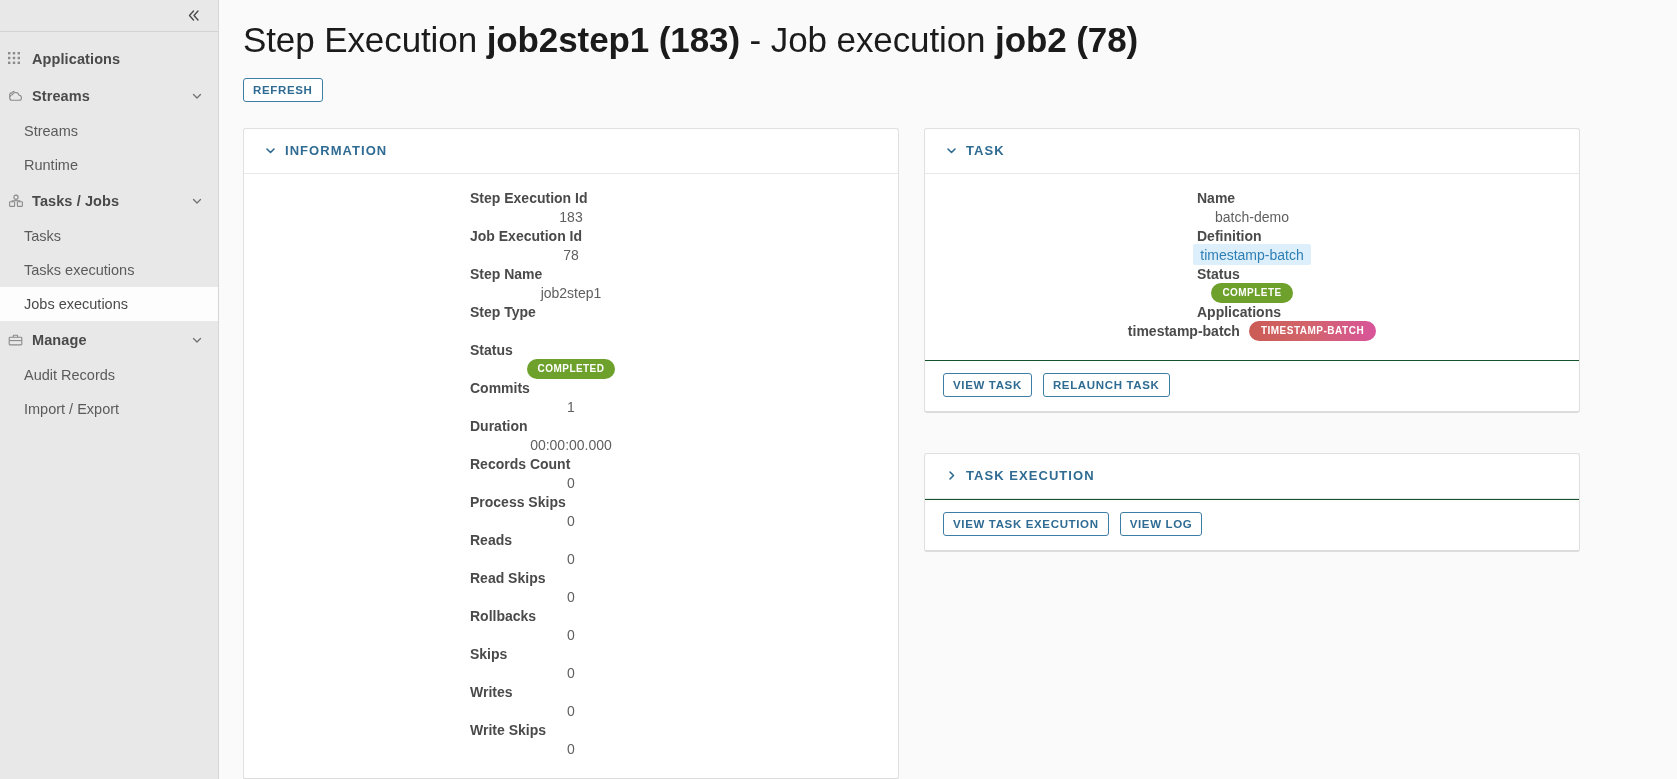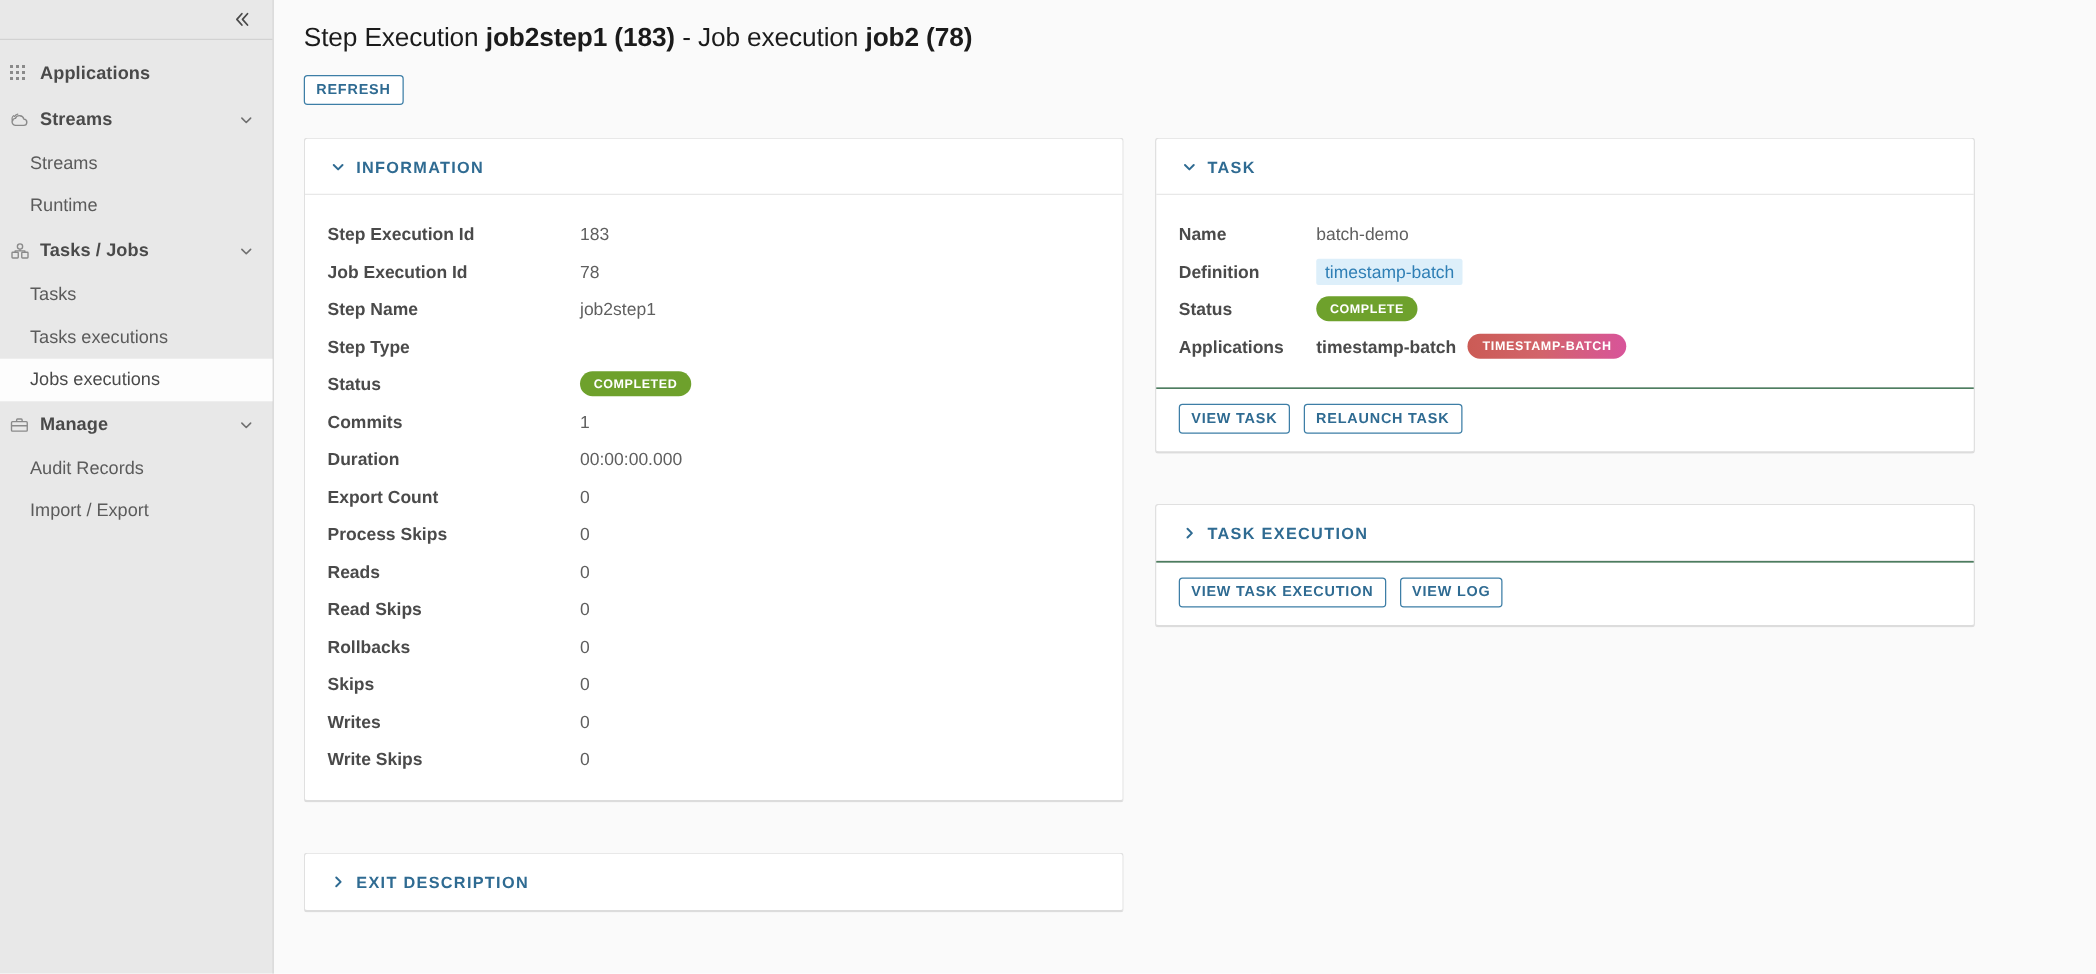--- a/index.html
+++ b/index.html
@@ -69,21 +69,21 @@
   
   .main {
     flex: 1; height: 779px;
     background: #fafafa;
     overflow: hidden;
     padding: 0 0 0 0;
   }
   .main-inner { padding: 18px 22px 0 24px; }
 
   h1.page-title {
-    font-size: 21px; font-weight: 400; color: #1b1b1b;
+    font-size: 35px; font-weight: 400; color: #1b1b1b;
     letter-spacing: -.1px; line-height: 1.25;
     white-space: nowrap;
   }
   h1.page-title b { font-weight: 700; }
 
   .btn {
     display: inline-flex; align-items: center; justify-content: center;
     height: 24px; padding: 0 9px;
     border: 1px solid #3d7ea6;
     border-radius: 3px;
@@ -136,20 +136,21 @@
     padding: 12px 18px 14px 18px;
     border-top: 1px solid #14532d;
     display: flex; gap: 11px;
   }
 
   
   .dl { display: block; }
   .dl-row {
     display: flex; align-items: center;
     min-height: 30px;
+    flex-direction: column;
   }
   .dl-row .dt {
     width: 202px; min-width: 202px;
     font-size: 14px; font-weight: bold; color: #4a4a4a;
   }
   .dl-row .dd {
     font-size: 14px; color: #5f5f5f;
     display: flex; align-items: center; gap: 9px;
     min-height: 22px;
   }
@@ -339,21 +340,21 @@
                 </div>
                 <div class="dl-row">
                   <div class="dt">Commits</div>
                   <div class="dd">1</div>
                 </div>
                 <div class="dl-row">
                   <div class="dt">Duration</div>
                   <div class="dd">00:00:00.000</div>
                 </div>
                 <div class="dl-row">
-                  <div class="dt">Export Count</div>
+                  <div class="dt">Records Count</div>
                   <div class="dd">0</div>
                 </div>
                 <div class="dl-row">
                   <div class="dt">Process Skips</div>
                   <div class="dd">0</div>
                 </div>
                 <div class="dl-row">
                   <div class="dt">Reads</div>
                   <div class="dd">0</div>
                 </div>

